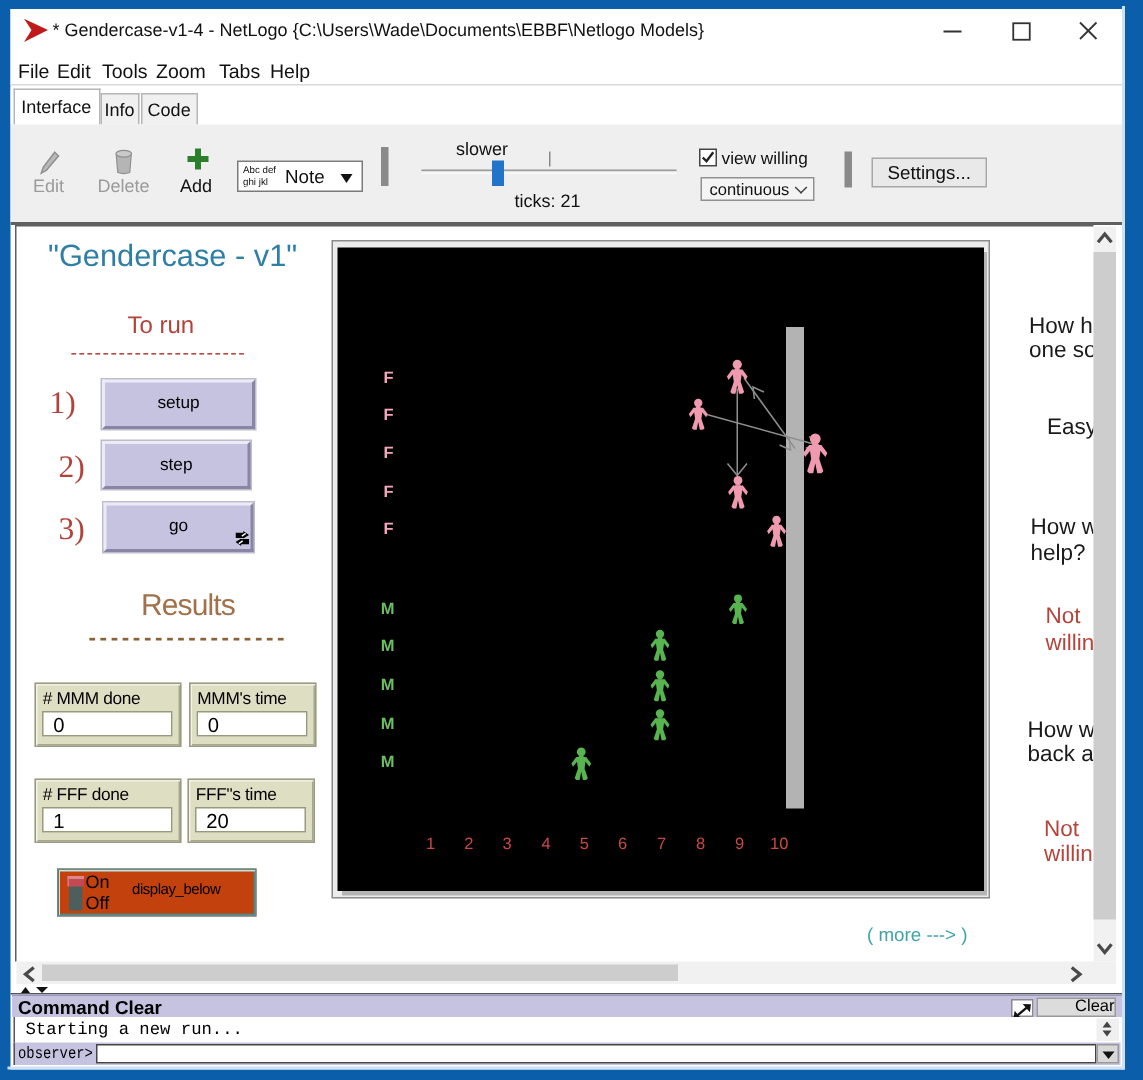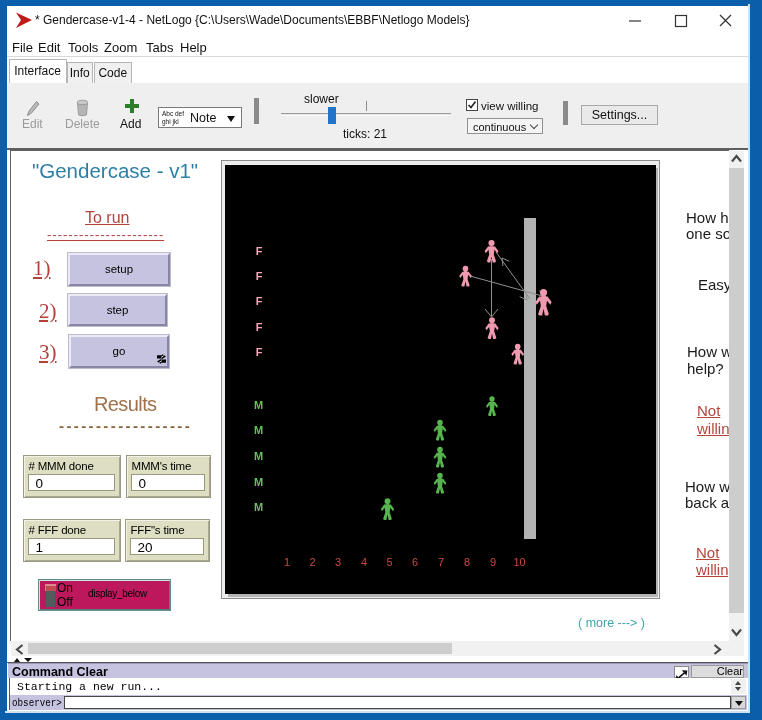--- a/index.html
+++ b/index.html
@@ -23,21 +23,21 @@
 
 #content { position:absolute; left:3px; top:144px; width:719px; height:491px; background:#fff; border-left:1px solid #5f5f5f; border-top:1px solid #5f5f5f; overflow:hidden; }
 
 .sbtrack { position:absolute; background:#f1f1f1; }
 .sbthumb { position:absolute; background:#cdcdcd; }
 
 .nlbtn { position:absolute; background:#c6c3e0; border:2px solid; border-color:#ecebf5 #8886a3 #8886a3 #ecebf5; box-shadow:0 0 0 1px #bdbccf; font-size:11.5px; color:#000; text-align:center; }
 .mon { position:absolute; background:#dedec2; border:1px solid #9a9a82; box-shadow:inset 1px 1px 0 #f2f2e6, inset -1px -1px 0 #a8a890; }
 .monlbl { position:absolute; left:4.5px; top:4px; font-size:11.5px; letter-spacing:-0.2px; color:#000; white-space:nowrap; }
 .monval { position:absolute; left:3.5px; right:5px; top:18px; bottom:6px; background:#fff; border:1px solid #99997d; font-size:13.5px; color:#000; padding:0.5px 0 0 7px; }
-.red { color:#b2423a;text-decoration:underline; }
+.red { color:#b2423a; }
 .rtext { position:absolute; font-size:15px; color:#1a1a1a; white-space:nowrap; line-height:17px; }
 .tri { position:absolute; width:0; height:0; }
 .mono { font-family:"Liberation Mono", monospace; }
 .rtext.red { color:#b5443b; }
 </style>
 </head>
 <body>
 <div id="win">
 
   <div id="title">
@@ -134,21 +134,21 @@
         <div class="monval">0</div>
       </div>
     <div class="mon" style="left:12px;top:368px;width:98px;height:43px">
         <div class="monlbl"># FFF done</div>
         <div class="monval">1</div>
       </div>
     <div class="mon" style="left:114px;top:368px;width:85px;height:43px">
         <div class="monlbl">FFF"s time</div>
         <div class="monval">20</div>
       </div>
-    <div class="abs" style="left:27px;top:428px;width:133px;height:32px;background:#be185d;border:1px solid #5f8f8a;box-shadow:inset 1px 1px 0 #c8e2df, inset -1px -1px 0 #5a827e">
+    <div class="abs" style="left:27px;top:428px;width:133px;height:32px;background:#c2410c;border:1px solid #5f8f8a;box-shadow:inset 1px 1px 0 #c8e2df, inset -1px -1px 0 #5a827e">
       <div class="abs" style="left:7px;top:10px;width:9px;height:17px;background:#4c5f5d"></div>
       <div class="abs" style="left:6px;top:4px;width:11px;height:7px;background:#c44a52;border-top:2px solid #dd868c;border-left:1px solid #d87a80"></div>
       <div class="abs" style="left:18px;top:2px;font-size:12px;color:#000;line-height:13.5px">On<br>Off</div>
       <div class="abs" style="left:49px;top:7.5px;font-size:10px;letter-spacing:-0.3px;color:#000">display_below</div>
     </div>
 
     <div class="abs" style="left:210px;top:9px;width:439px;height:439px;border:1px solid #8c8c8c;background:#ececec"></div>
     <div class="abs" style="left:217px;top:17px;width:430px;height:429px;background:#b4b4b4"></div>
     <svg class="abs" style="left:214px;top:14px;background:#000" width="431" height="429" viewBox="0 0 431 429">
       <defs>

